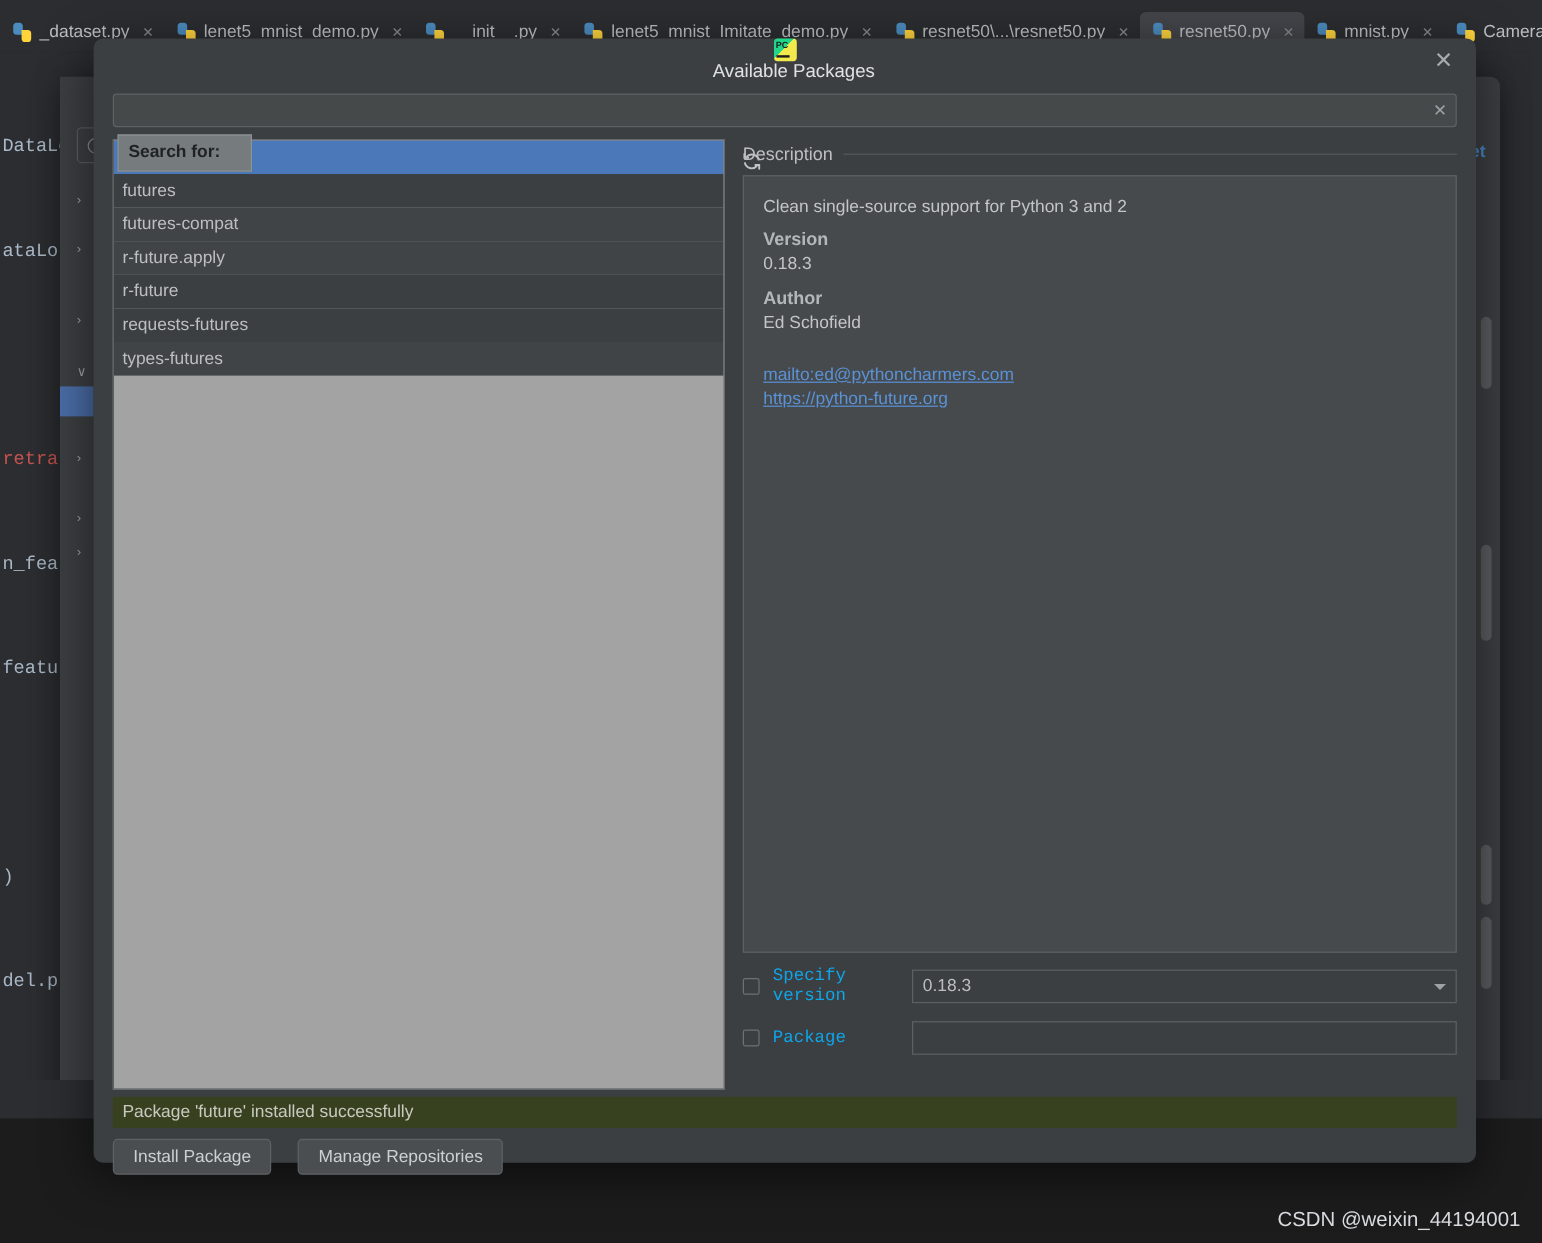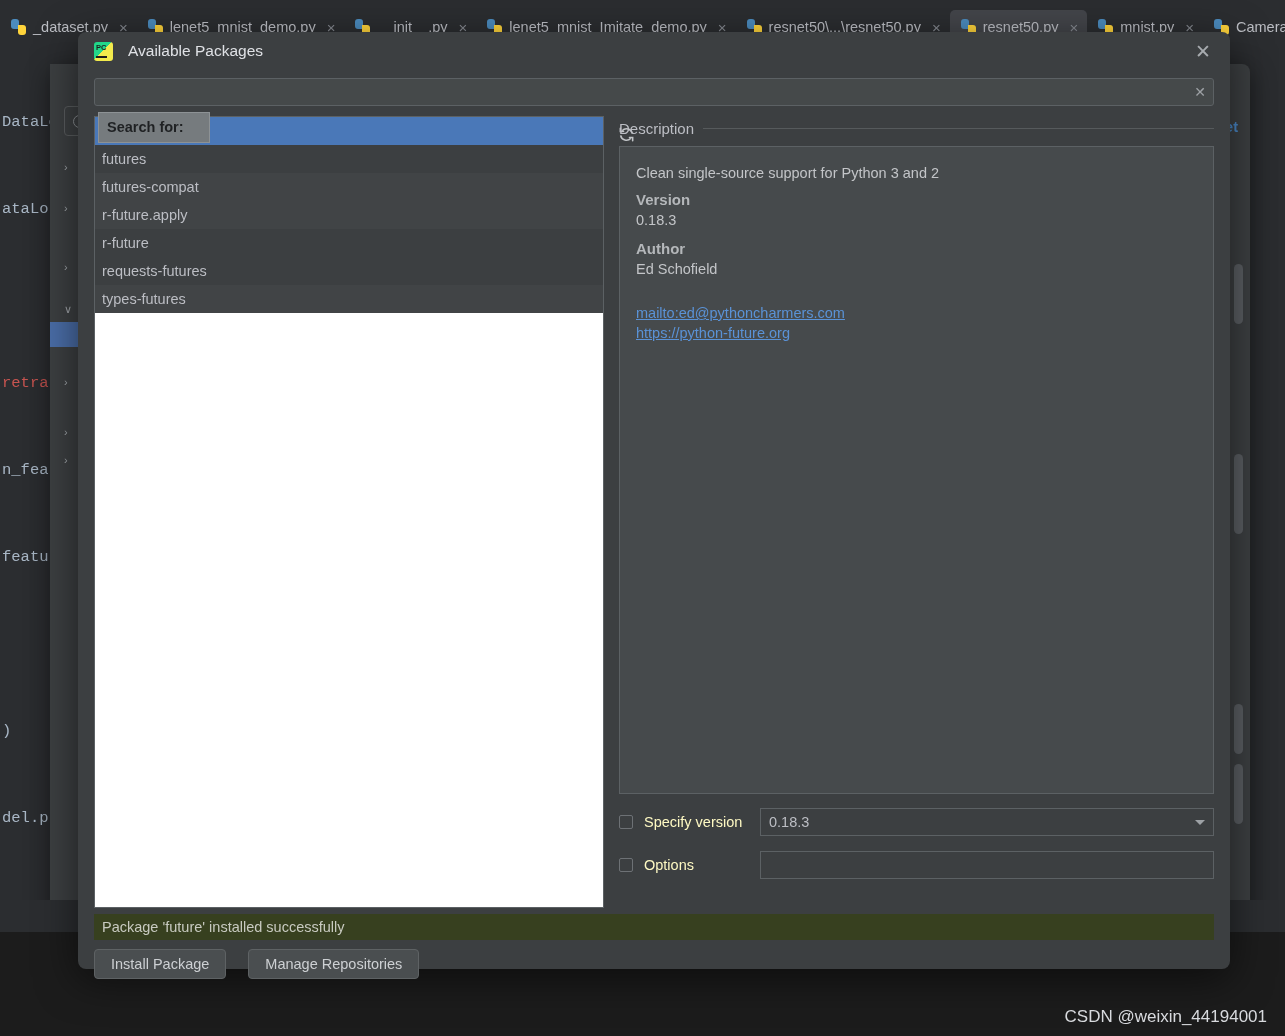--- a/index.html
+++ b/index.html
@@ -202,20 +202,21 @@
     border-radius: 8px;
     box-shadow: 0 10px 40px rgba(0,0,0,.55);
   }
 
   .pkg-titlebar {
     position: relative;
     height: 38px;
     display: flex;
     align-items: center;
     padding: 0 16px;
+    flex-direction: column;
   }
   .pc-icon {
     width: 19px; height: 19px;
     border-radius: 3px;
     background: linear-gradient(135deg, #21d789 0%, #21d789 45%, #f2ea4c 45%, #f2ea4c 100%);
     position: relative;
     flex: 0 0 auto;
     overflow: hidden;
   }
   .pc-icon::after {
@@ -301,21 +302,21 @@
   .panes {
     position: absolute;
     left: 0; top: 38px;
     width: 1120px; height: 792px;
     display: flex;
   }
   .left-pane {
     width: 510px;
     position: relative;
     border: 1px solid #5c6164;
-    background: #ffffff;
+    background: #a3a3a3;
   }
   .pkg-list {
     position: absolute;
     inset: 0;
     overflow: hidden;
   }
   .pkg-item {
     height: 28px;
     display: flex;
     align-items: center;
@@ -405,23 +406,24 @@
   .cbx {
     width: 14px; height: 14px;
     border: 1px solid #6d7175;
     border-radius: 2px;
     background: #3c3f41;
     flex: 0 0 auto;
   }
   .opt-label {
     margin-left: 11px;
     font-size: 14.5px;
-    color: #fef9c3;
+    color: #0ea5e9;
     width: 116px;
     flex: 0 0 auto;
+    font-family: Liberation Mono, monospace;
   }
   .opt-field {
     flex: 1;
     height: 28px;
     border: 1px solid #5c6164;
     background: #3c3f41;
     display: flex;
     align-items: center;
     padding: 0 8px;
     font-size: 14.5px;
@@ -685,21 +687,21 @@
             <span class="cbx"></span>
             <span class="opt-label">Specify version</span>
             <div class="opt-field">
               <span>0.18.3</span>
               <span class="caret-down"></span>
             </div>
           </div>
 
           <div class="opt-row r2">
             <span class="cbx"></span>
-            <span class="opt-label">Options</span>
+            <span class="opt-label">Package</span>
             <div class="opt-field">
               <span></span>
             </div>
           </div>
         </div>
 
       </div>
     </div>
 
     <div class="install-status">Package 'future' installed successfully</div>

